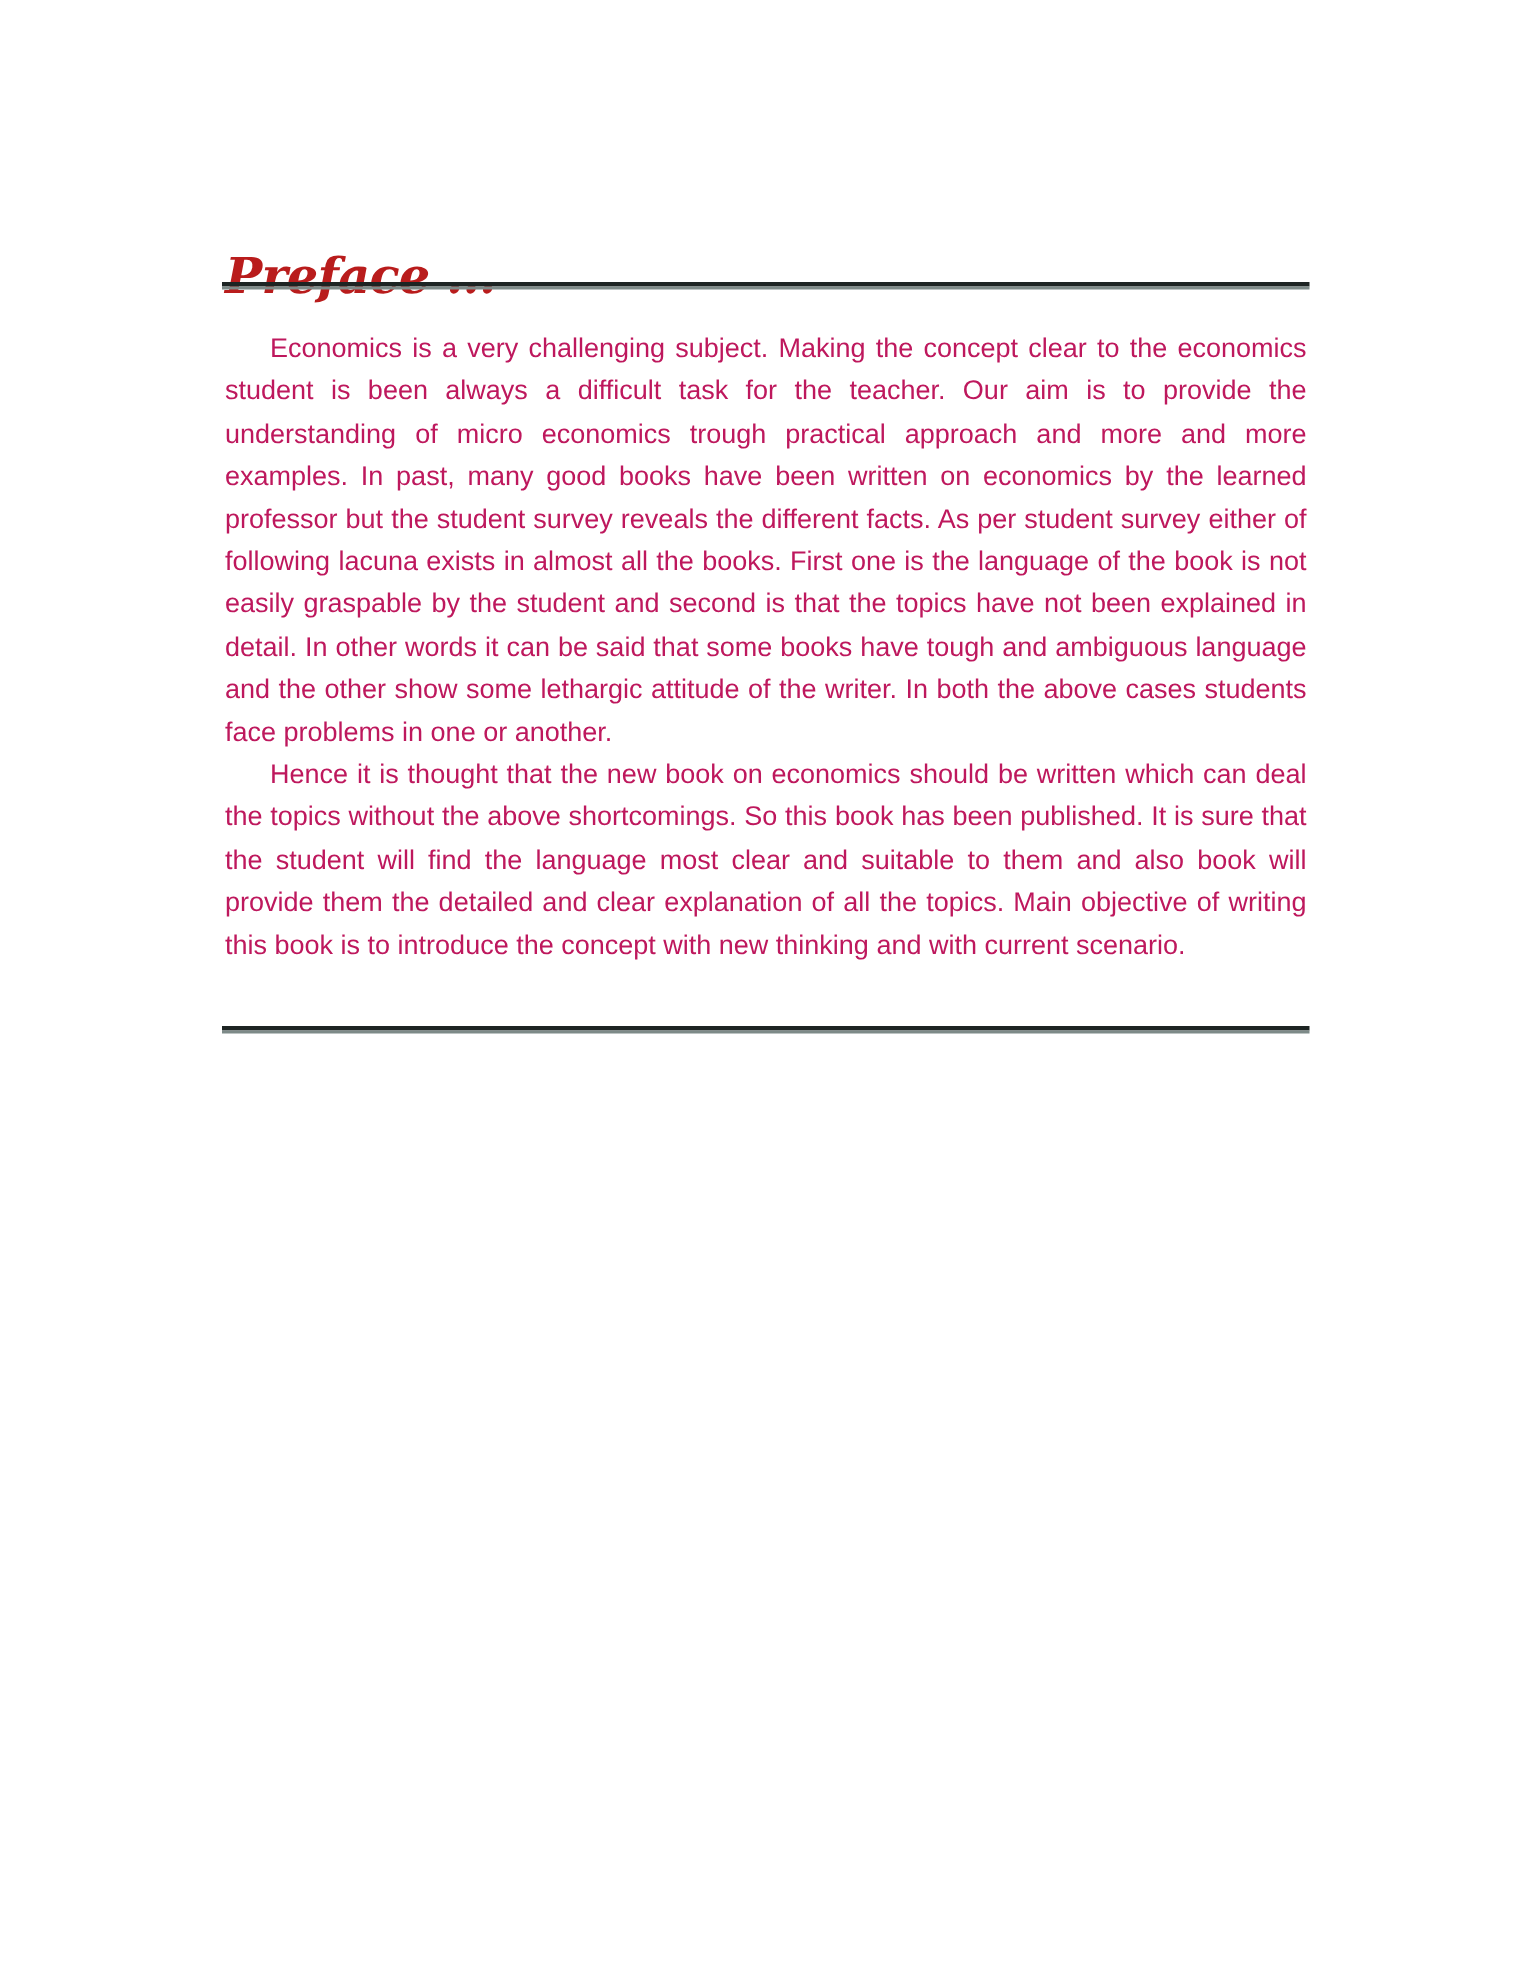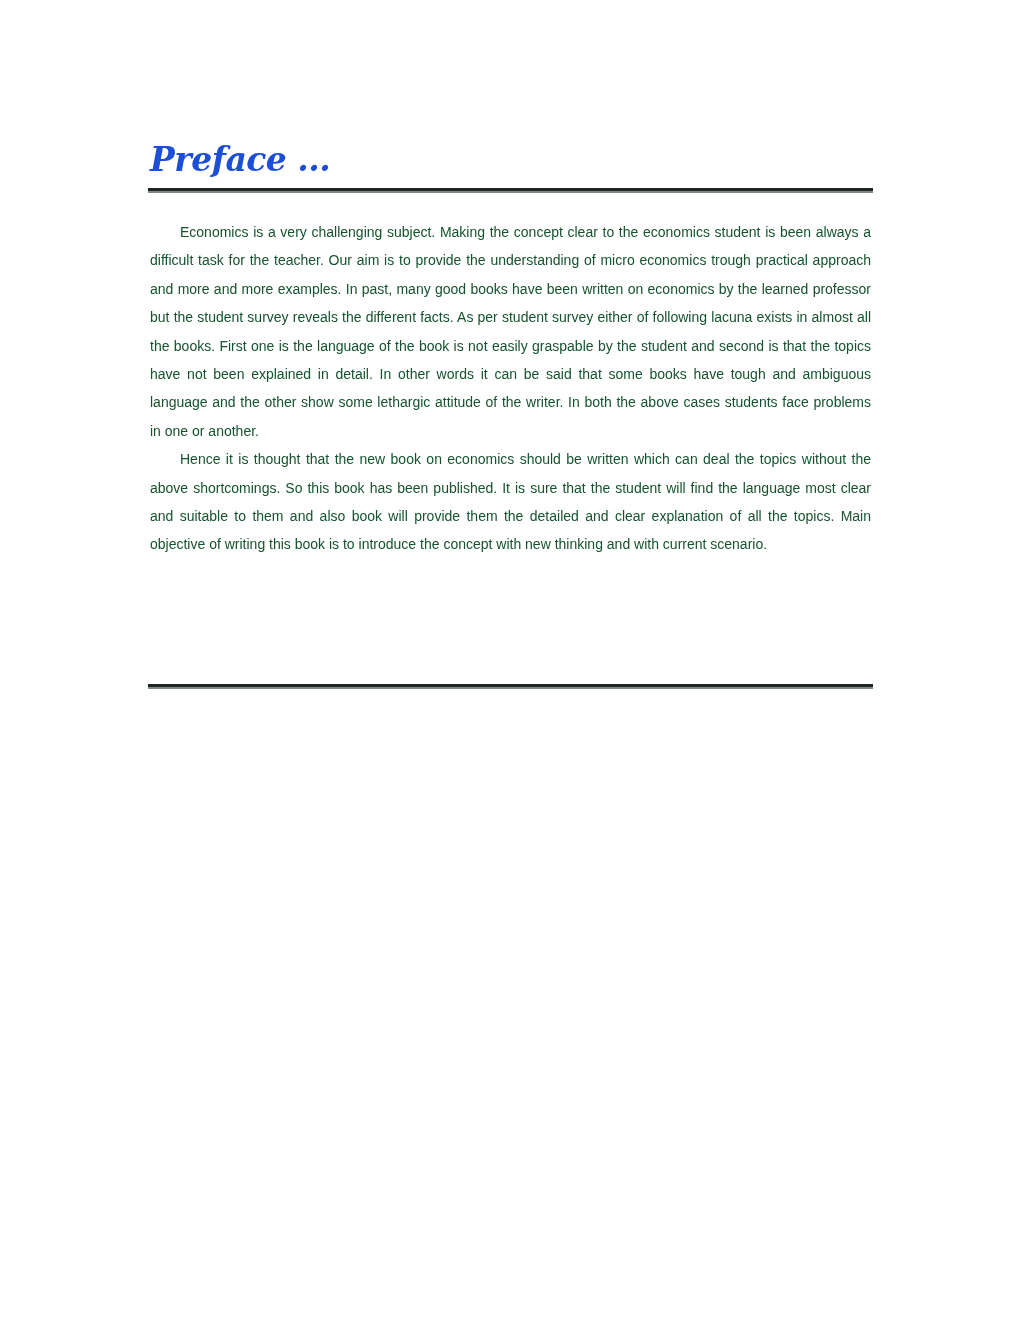--- a/index.html
+++ b/index.html
@@ -14,28 +14,28 @@
       overflow: hidden;
     }
     .page {
       position: absolute;
       left: 148px;
       top: 0;
       width: 724px;
     }
     .title {
       position: absolute;
-      top: 140px;
+      top: 164px;
       left: 2px;
       margin: 0;
       font-family: "DejaVu Serif", serif;
       font-weight: bold;
       font-size: 33px;
       line-height: 40px;
-      color: #1d4ed8;
+      color: #b91c1c;
       letter-spacing: -0.5px;
       font-style: italic;
     }
     .rule {
       position: absolute;
       left: 0;
       width: 725px;
       height: 5px;
     }
     .rule .dark {
@@ -47,23 +47,23 @@
       background: #7d8a88;
     }
     .rule-top { top: 188px; }
     .rule-bottom { top: 684px; }
     .body-text {
       position: absolute;
       top: 218px;
       left: 2px;
       width: 721px;
       font-family: "Liberation Sans", sans-serif;
-      font-size: 14px;
+      font-size: 18px;
       line-height: 28.4px;
-      color: #14532d;
+      color: #be185d;
     }
     .body-text p {
       margin: 0;
       text-align: justify;
       text-indent: 30px;
     }
   </style>
 </head>
 <body>
 

